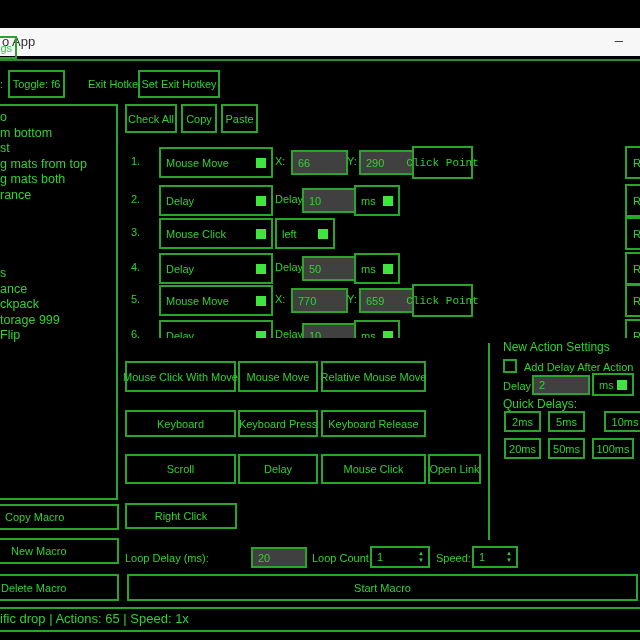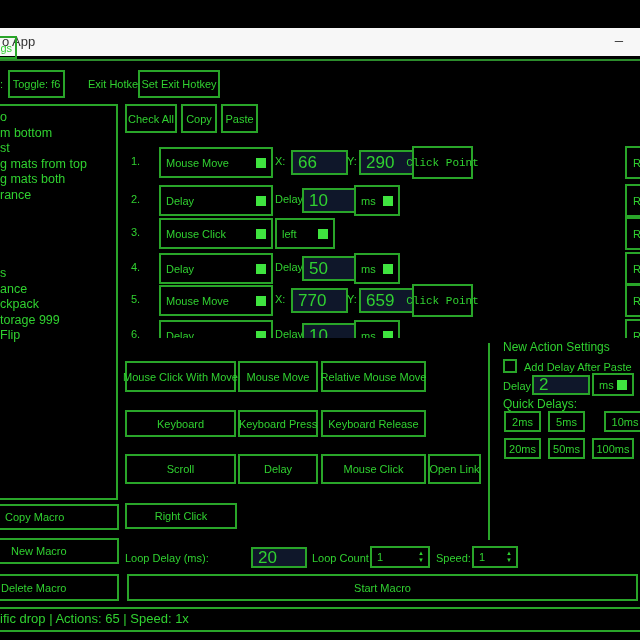--- a/index.html
+++ b/index.html
@@ -18,21 +18,21 @@
   
   .tab{left:-30px;top:36px;width:47px;height:23px;border:2px solid var(--border-green);}
   .tab span{position:absolute;right:3px;top:4px;font-size:11px;color:var(--green);}
   .hline{height:2px;background:var(--border-green);}
   .dimline{height:2px;background:var(--dim-green);}
   .vline{width:2px;background:var(--border-green);}
   
   .btn{border:2px solid var(--border-green);color:var(--green);font-size:11px;background:#000;
     display:flex;align-items:center;justify-content:center;white-space:nowrap;}
   .btn.leftal{justify-content:flex-start;}
-  .inp{border:2px solid var(--border-green);color:var(--green);font-size:17px;background:#0f172a;
+  .inp{border:2px solid var(--border-green);color:var(--green);font-size:11px;background:#404040;
     display:flex;align-items:center;padding-left:5px;white-space:nowrap;}
   .combo{border:2px solid var(--border-green);color:var(--green);font-size:11px;background:#000;}
   .combo .ctext{position:absolute;left:5px;top:50%;transform:translateY(-50%);white-space:nowrap;}
   .sq{position:absolute;right:5px;top:50%;transform:translateY(-50%);width:10px;height:10px;
     background:var(--square-green);}
   .lbl{color:var(--green);font-size:11px;white-space:nowrap;}
   .spin{border:2px solid var(--border-green);color:var(--green);font-size:11px;background:#000;}
   .spin .sval{position:absolute;left:5px;top:50%;transform:translateY(-50%);}
   .spin .arrows{position:absolute;right:4px;top:50%;transform:translateY(-50%);
     display:flex;flex-direction:column;line-height:7px;font-size:6px;color:var(--green);text-align:center;}
@@ -207,21 +207,21 @@
   <div class="abs btn" style="left:238px;top:454px;width:80px;height:30px;">Delay</div>
   <div class="abs btn" style="left:321px;top:454px;width:105px;height:30px;">Mouse Click</div>
   <div class="abs btn" style="left:428px;top:454px;width:53px;height:30px;">Open Link</div>
 
   <div class="abs btn" style="left:125px;top:503px;width:112px;height:26px;">Right Click</div>
 
   <div class="abs vline" style="left:488px;top:343px;height:197px;"></div>
 
   <span class="abs lbl" style="left:503px;top:340px;font-size:12px;">New Action Settings</span>
   <div class="abs chk" style="left:503px;top:359px;width:14px;height:14px;"></div>
-  <span class="abs lbl" style="left:524px;top:361px;">Add Delay After Paste</span>
+  <span class="abs lbl" style="left:524px;top:361px;">Add Delay After Action</span>
   <span class="abs lbl" style="left:503px;top:380px;">Delay:</span>
   <div class="abs inp" style="left:532px;top:375px;width:58px;height:20px;">2</div>
   <div class="abs combo" style="left:592px;top:373px;width:42px;height:23px;">
     <span class="ctext">ms</span>
     <span class="sq"></span>
   </div>
   <span class="abs lbl" style="left:503px;top:397px;font-size:12px;">Quick Delays:</span>
   <div class="abs btn" style="left:504px;top:411px;width:37px;height:21px;">2ms</div>
   <div class="abs btn" style="left:548px;top:411px;width:37px;height:21px;">5ms</div>
   <div class="abs btn" style="left:592px;top:411px;width:42px;height:21px;margin-left:12px;">10ms</div>

